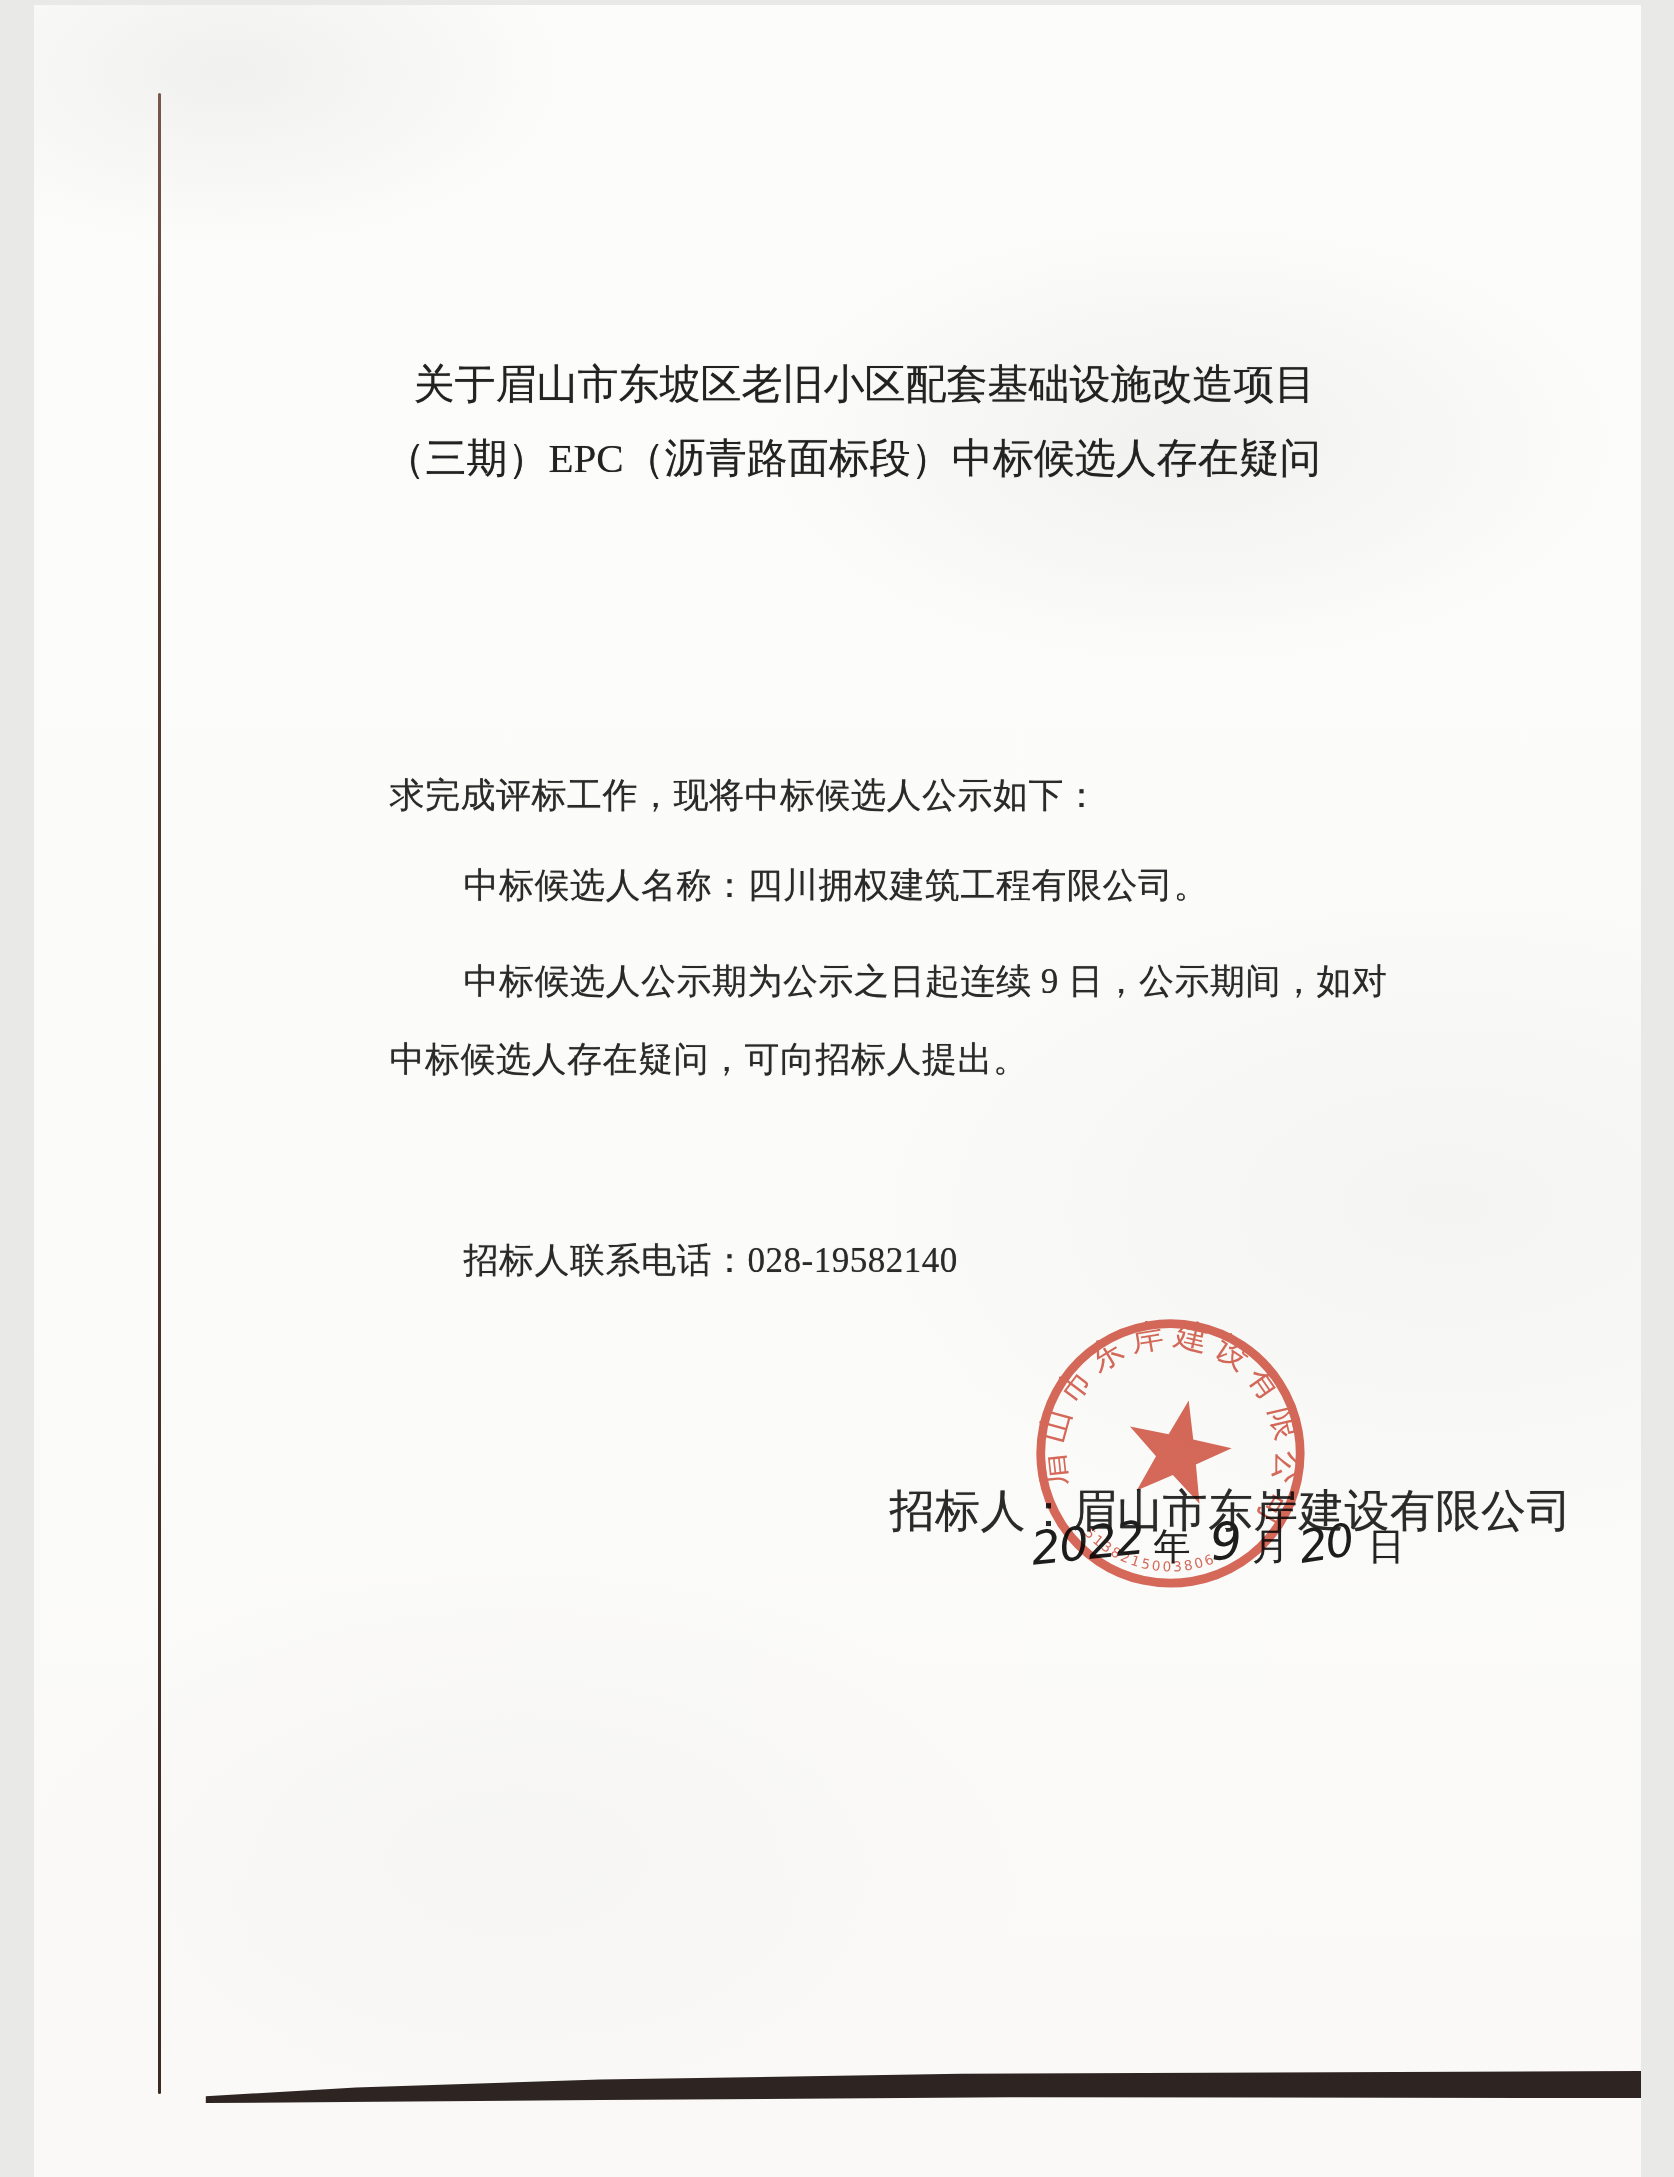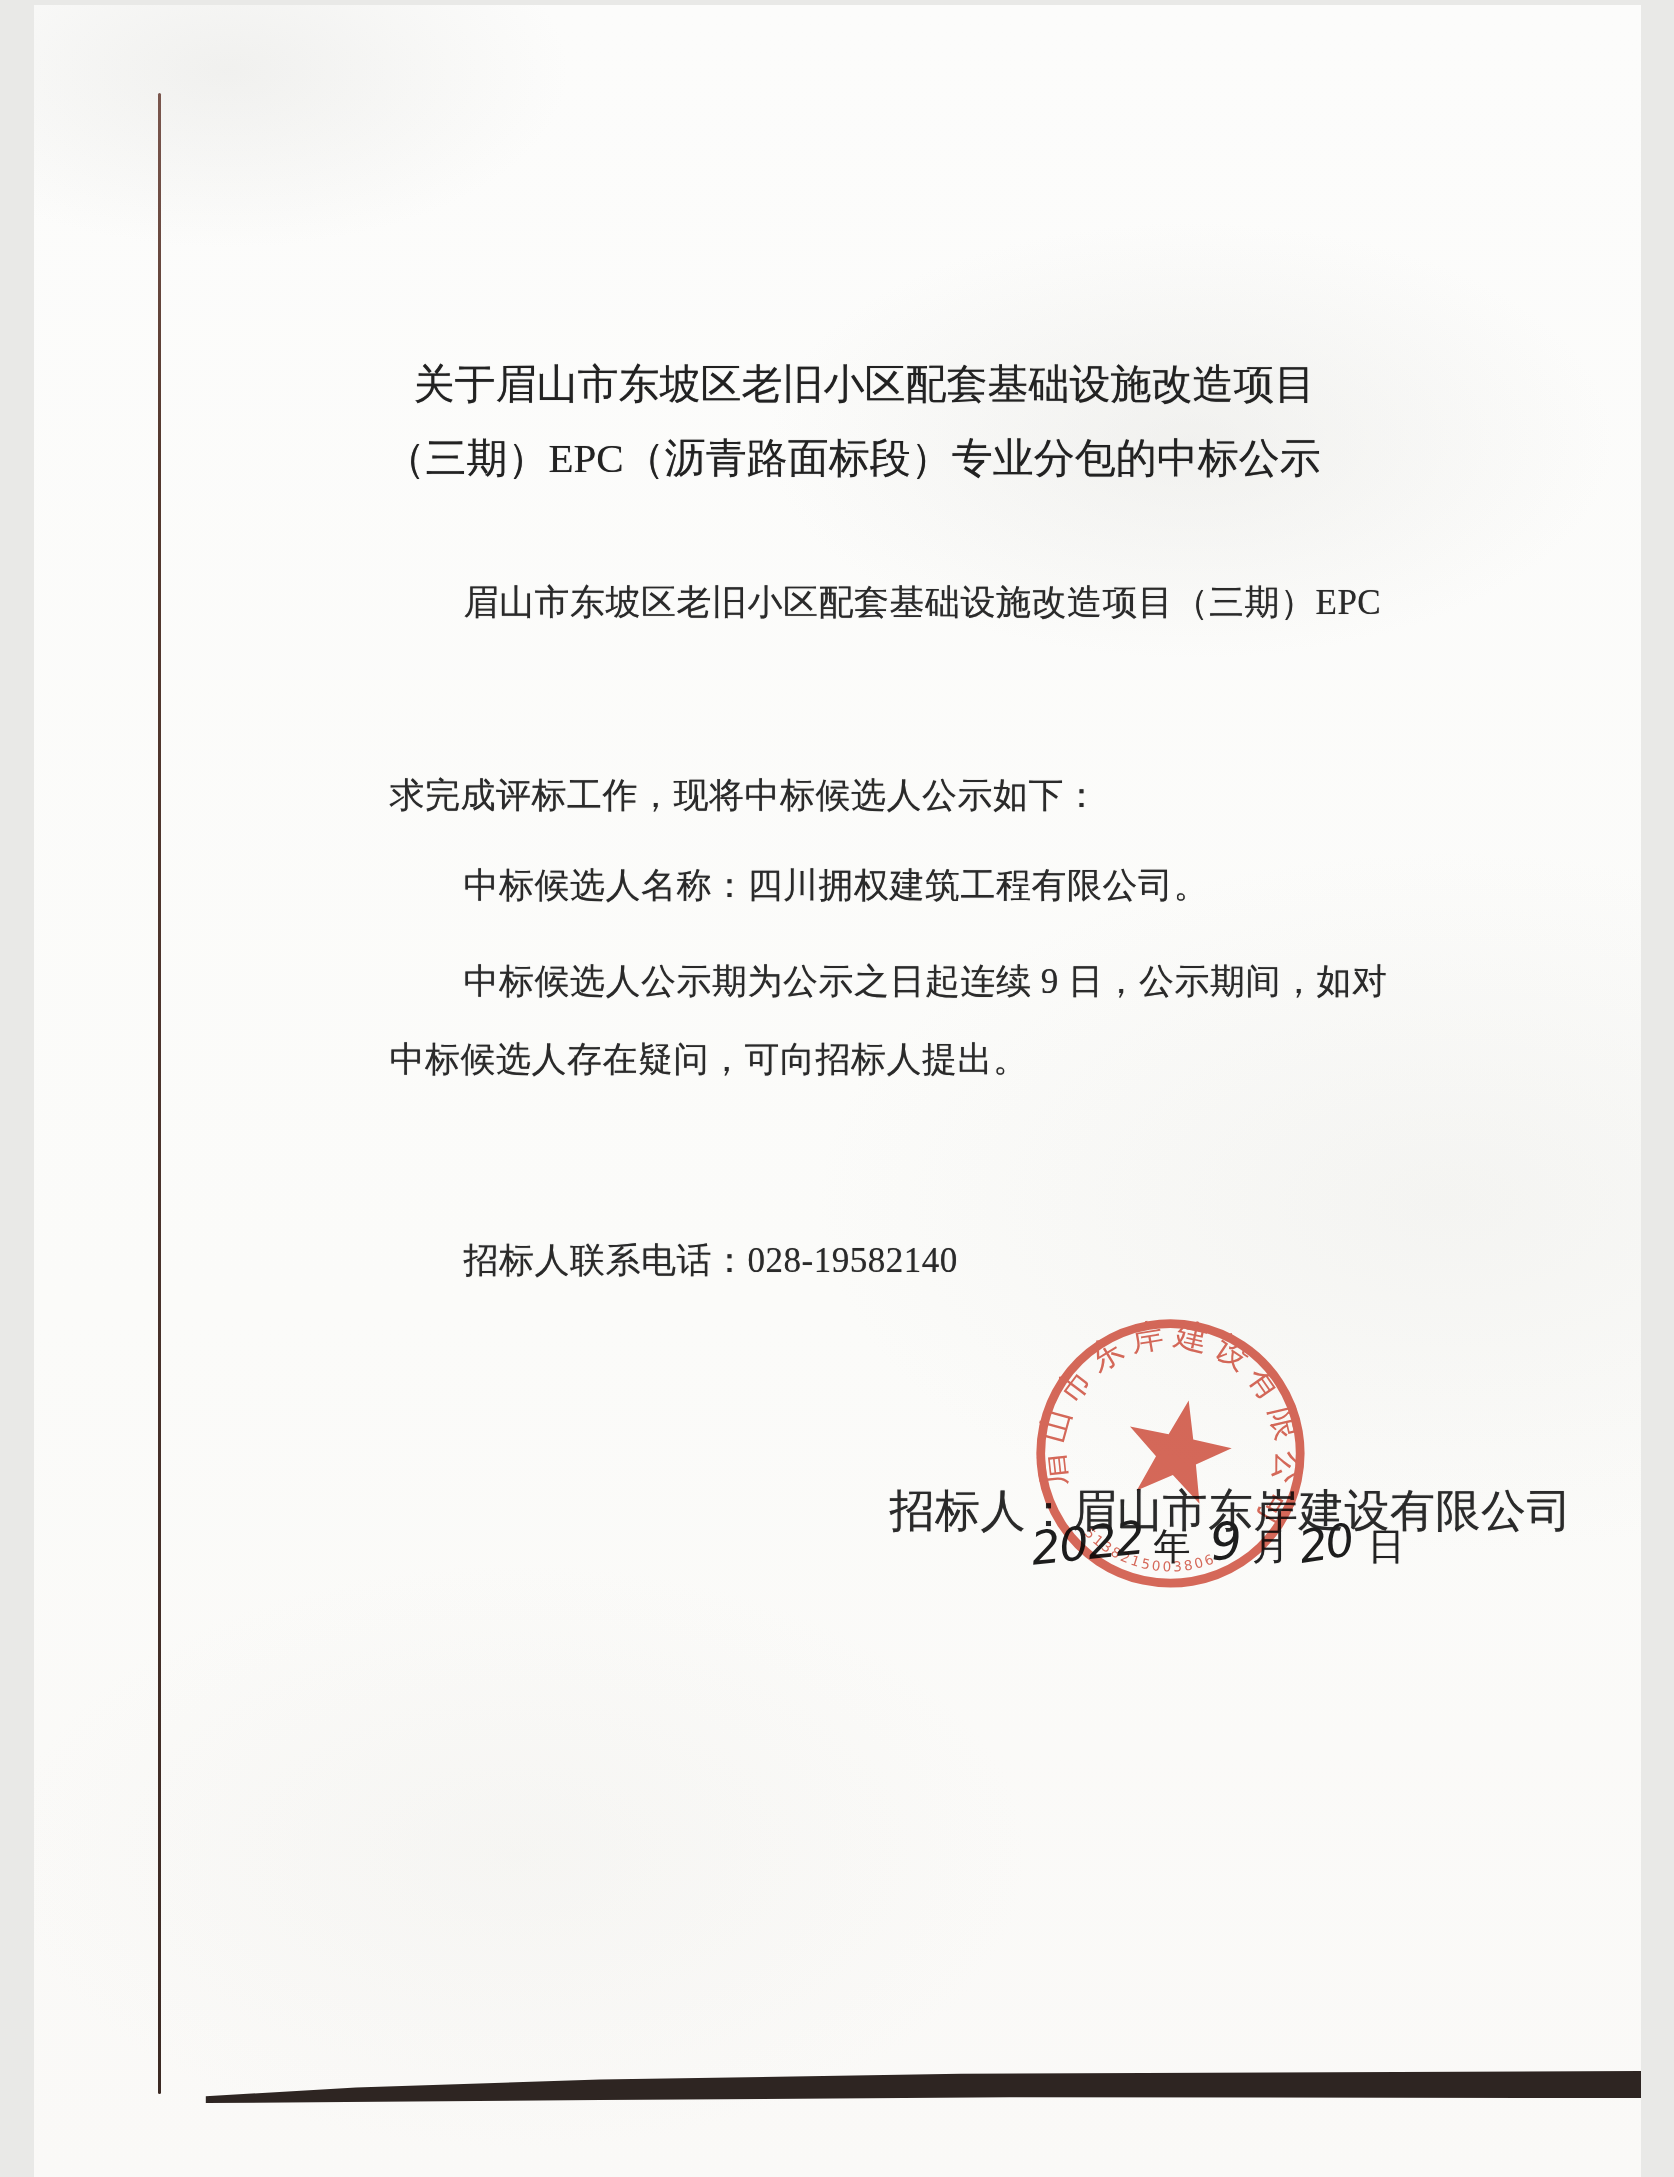--- a/index.html
+++ b/index.html
@@ -77,23 +77,22 @@
 <body>
 
 <div class="page">
 
   <div class="edge-line"></div>
   <svg class="artifact-svg" width="1675" height="2178" viewBox="0 0 1717 2233">
     <polygon points="176,2144 330,2135 580,2127 950,2121 1717,2118 1717,2146 1000,2145 580,2148 320,2150 176,2151" fill="#2e2522"></polygon>
   </svg>
 
   <div class="txt title-line" style="left:380px;top:353px;">关于眉山市东坡区老旧小区配套基础设施改造项目</div>
-  <div class="txt title-line" style="left:351px;top:427px;">（三期）EPC（沥青路面标段）专业分包的中标公示</div>
+  <div class="txt title-line" style="left:351px;top:427px;">（三期）EPC（沥青路面标段）中标候选人存在疑问</div>
 
-  <div class="txt body-line" style="left:430px;top:575px;">眉山市东坡区老旧小区配套基础设施改造项目（三期）EPC</div>
   <div class="txt body-line" style="left:430px;top:858px;">中标候选人名称：四川拥权建筑工程有限公司。</div>
   <div class="txt body-line" style="left:356px;top:768px;">求完成评标工作，现将中标候选人公示如下：</div>
   <div class="txt body-line" style="left:430px;top:954px;">中标候选人公示期为公示之日起连续 9 日，公示期间，如对</div>
   <div class="txt body-line" style="left:356px;top:1032px;">中标候选人存在疑问，可向招标人提出。</div>
 
   <div class="txt body-line" style="left:430px;top:1233px;">招标人联系电话：028-19582140</div>
 
   <div class="txt sig-line" style="left:809px;top:1418px;">
     <span>招标人：</span><span>眉山市东岸建设有限公司</span>
   </div>

